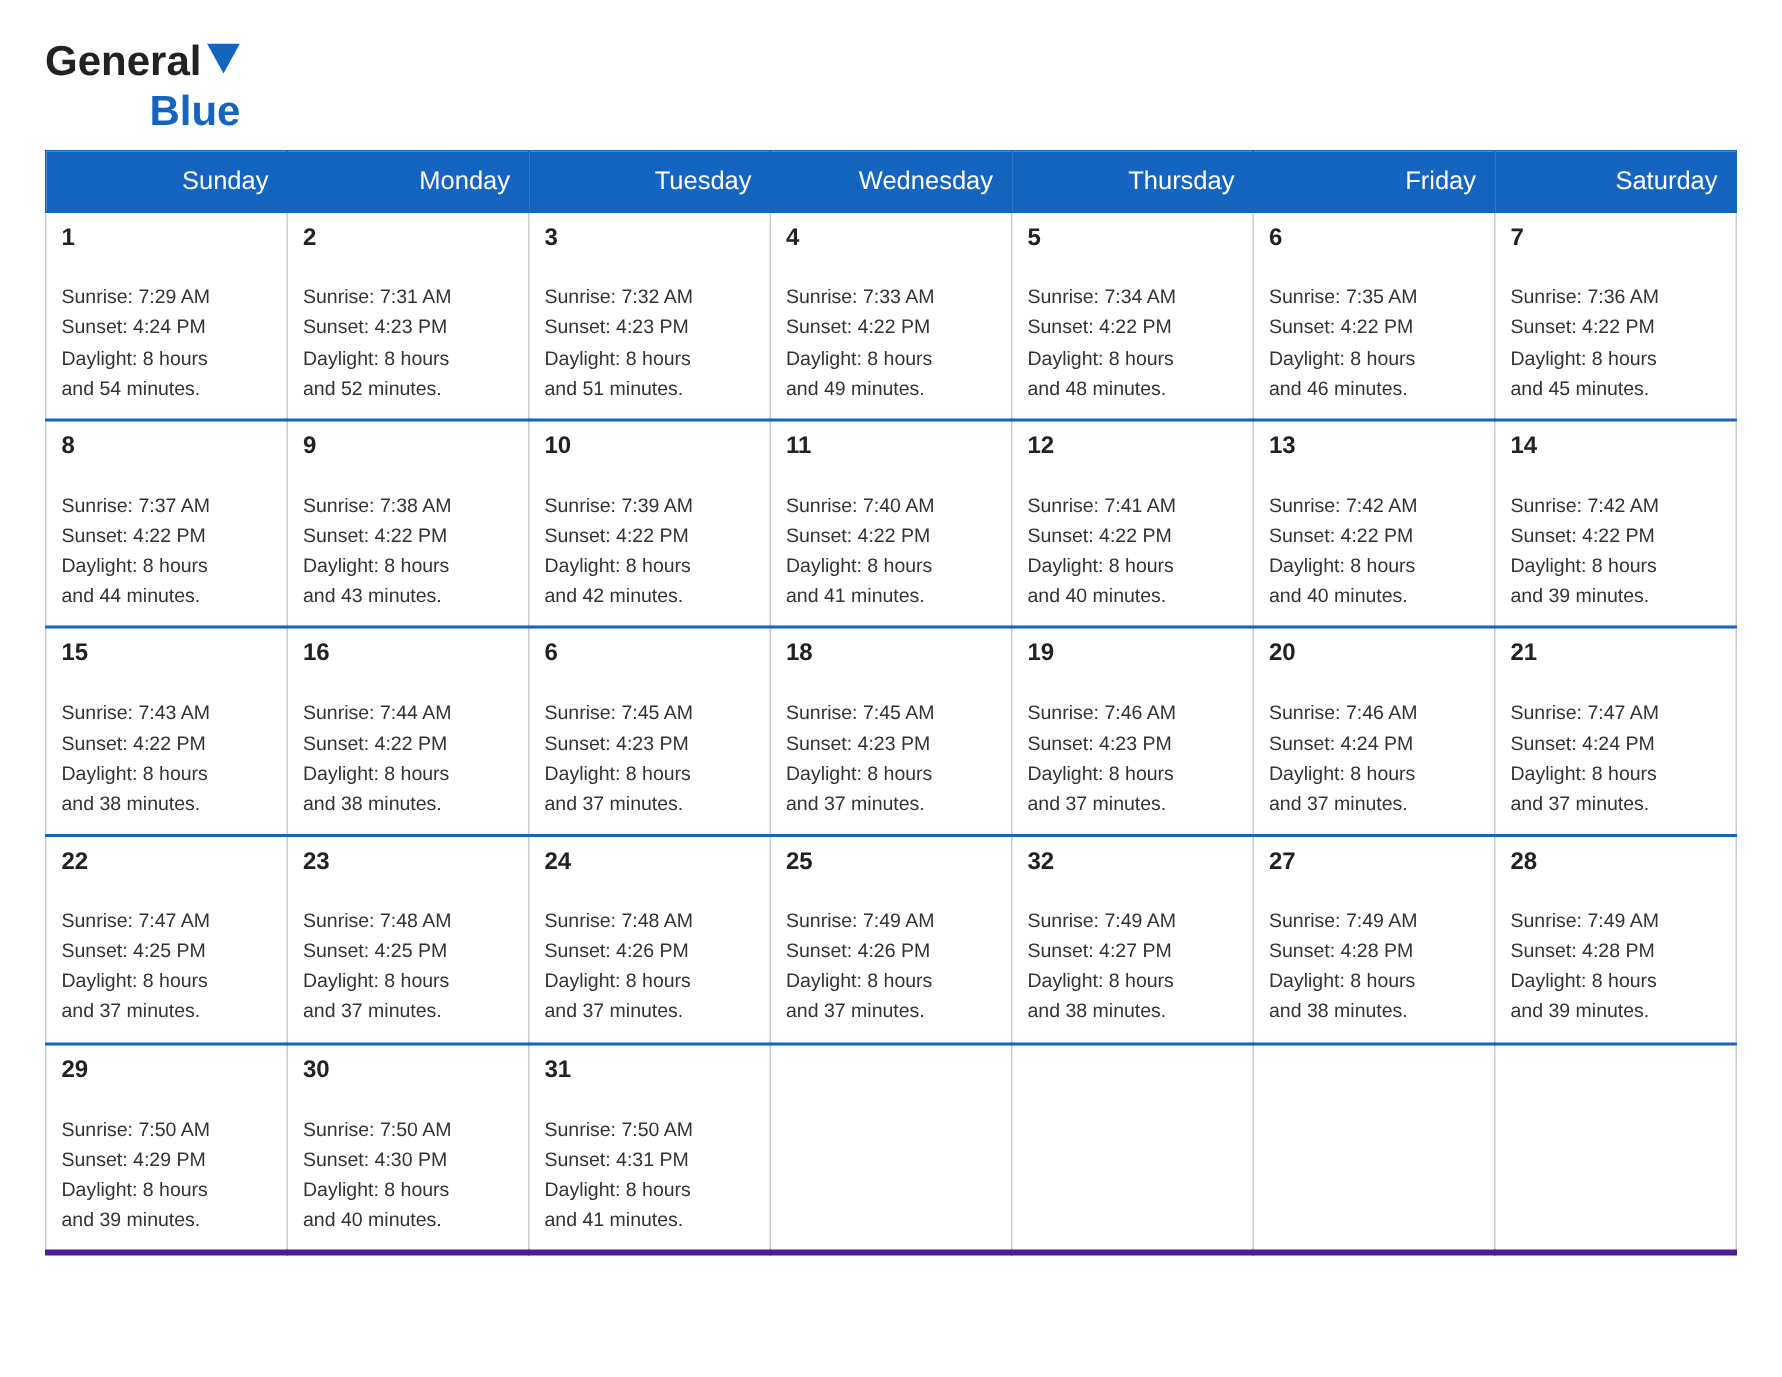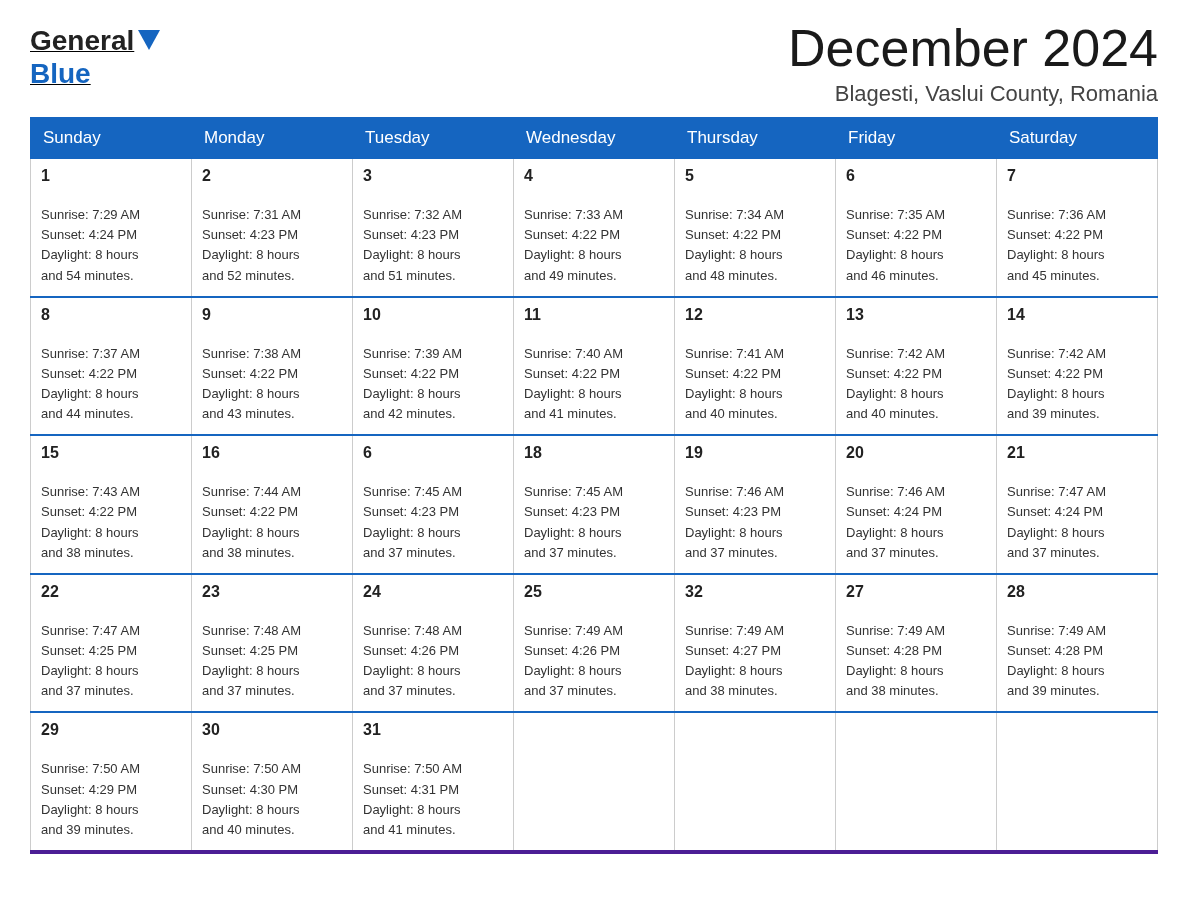--- a/index.html
+++ b/index.html
@@ -12,23 +12,22 @@
     }
     .header-row {
       display: flex;
       justify-content: space-between;
       align-items: flex-start;
       margin-bottom: 10px;
     }
     .logo {
       display: flex;
       flex-direction: column;
-      align-items: flex-start;
+      align-items: flex-end;
       padding-top: 5px;
-      text-decoration: underline;
     }
     .title-block {
       text-align: right;
     }
     .month-title {
       font-size: 52px;
       font-weight: 300;
       color: #1a1a1a;
       line-height: 1.1;
     }
@@ -42,21 +41,21 @@
       width: 100%;
       border-collapse: collapse;
       margin-top: 8px;
     }
     thead th {
       background-color: #1565c0;
       color: #fff;
       font-size: 17px;
       font-weight: 500;
       padding: 10px 12px;
-      text-align: left;
+      text-align: right;
       border: 1px solid #1565c0;
     }
     tbody td {
       vertical-align: top;
       padding: 8px 10px 10px 10px;
       border: 1px solid #ccc;
       font-size: 13.5px;
       color: #222;
       width: calc(100% / 7);
       min-height: 110px;
@@ -107,24 +106,20 @@
       <span class="logo-text-general">General</span><span style="display:inline-block;margin-left:4px;vertical-align:middle;position:relative;top:-4px;">
         <svg width="22" height="20" viewBox="0 0 22 20">
           <polygon points="0,0 22,0 11,20" fill="#1565c0"></polygon>
         </svg>
       </span>
     </div>
     <div>
       <span class="logo-text-blue">Blue</span>
     </div>
   </div>
-  <div class="title-block">
-    <div class="month-title">December 2024</div>
-    <div class="location-title">Blagesti, Vaslui County, Romania</div>
-  </div>
 </div>
 
 <table>
   <thead>
     <tr>
     <th>Sunday</th>
         <th>Monday</th>
         <th>Tuesday</th>
         <th>Wednesday</th>
         <th>Thursday</th>

